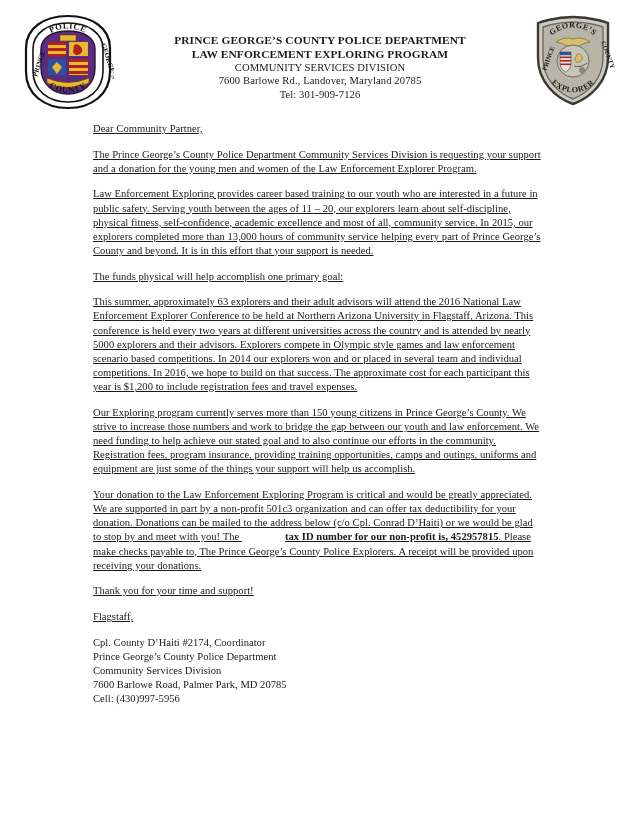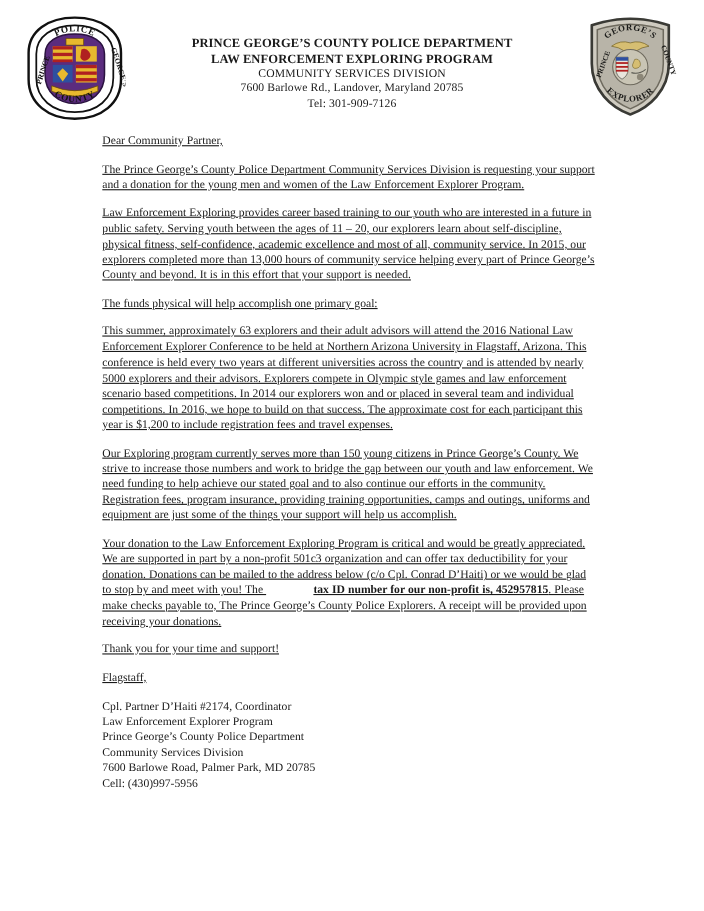--- a/index.html
+++ b/index.html
@@ -194,22 +194,21 @@
 
     <p class="para">Our Exploring program currently serves more than 150 young citizens in Prince George’s County.  We strive to increase those numbers and work to bridge the gap between our youth and law enforcement.  We need funding to help achieve our stated goal and to also continue our efforts in the community.  Registration fees, program insurance, providing training opportunities, camps and outings, uniforms and equipment are just some of the things your support will help us accomplish.</p>
 
     <p class="para"><span>Your donation to the Law Enforcement Exploring Program is critical and would be greatly appreciated.  We are supported in part by a non-profit 501c3 organization and can offer tax deductibility for your donation.  Donations can be mailed to the address below (c/o Cpl. Conrad D’Haiti) or we would be glad to stop by and meet with you! The </span><b>tax ID number for our non-profit is, 452957815</b><span>. Please make checks payable to, The Prince George’s County Police Explorers. A receipt will be provided upon receiving your donations.</span></p>
 
     <p class="para">Thank you for your time and support!</p>
 
     <p class="para">Flagstaff,</p>
 
     <div class="sig-block">
-      <p class="sig-line">Cpl. Partner D’Haiti #2174, Coordinator</p>
-      <p class="sig-line">Law Enforcement Explorer Program</p>
+      <p class="sig-line">Cpl. County D’Haiti #2174, Coordinator</p>
       <p class="sig-line">Prince George’s County Police Department</p>
       <p class="sig-line">Community Services Division</p>
       <p class="sig-line">7600 Barlowe Road, Palmer Park, MD 20785</p>
       <p class="sig-line">Cell: (430)997-5956</p>
     </div>
 
   </div>
 
 </div>
 

